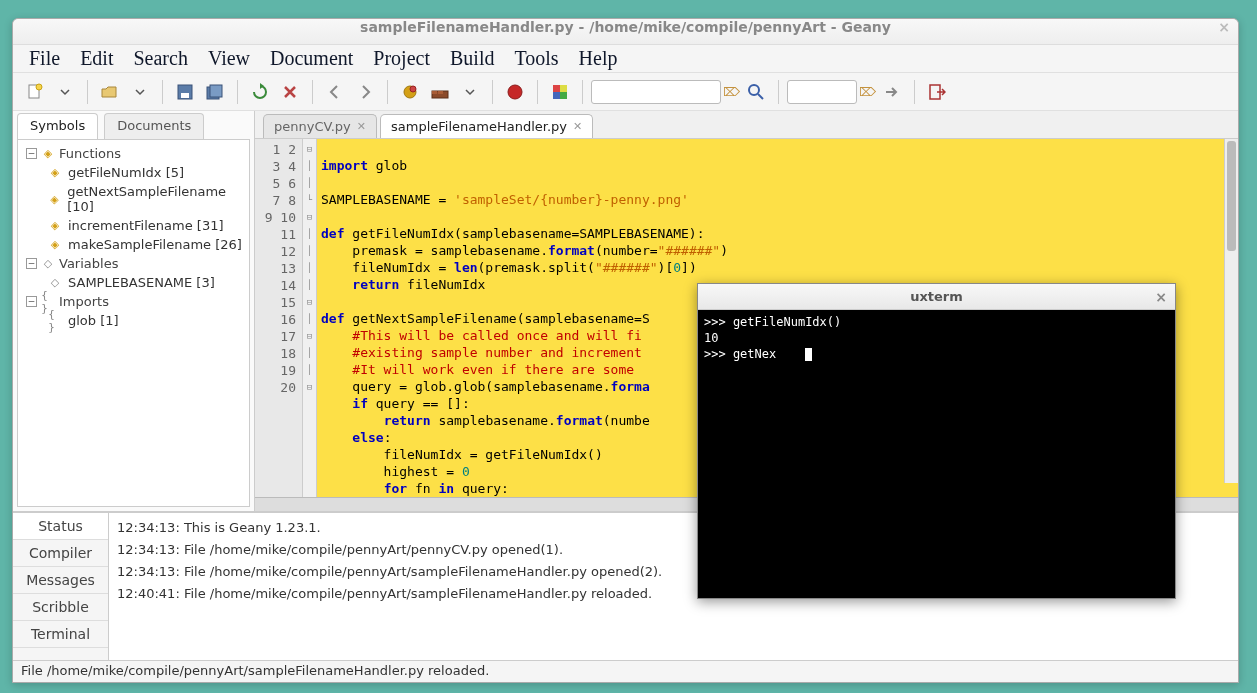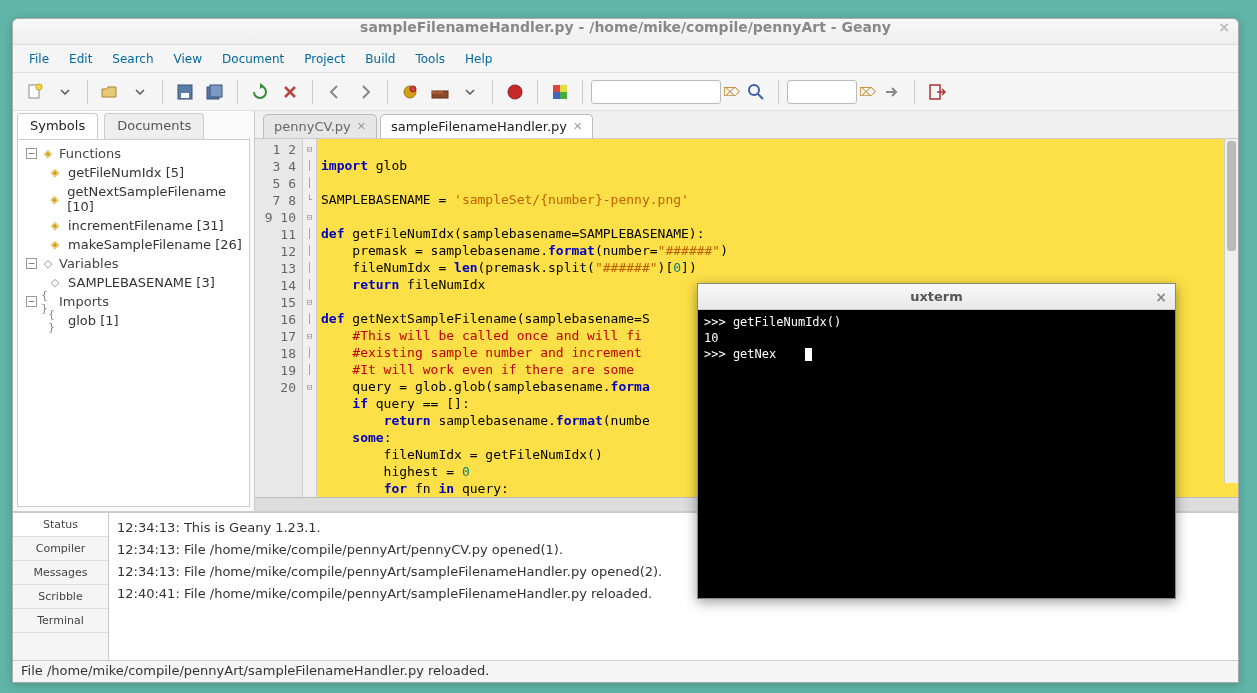--- a/index.html
+++ b/index.html
@@ -1,21 +1,21 @@
 <!DOCTYPE html>
 <html><head>
 <meta charset="utf-8">
 <style>
 * { box-sizing: border-box; margin: 0; padding: 0; }
 body { font-family: "Segoe UI", "DejaVu Sans", sans-serif; font-size: 13px; background: #5fb5a8; width: 1257px; height: 693px; overflow: hidden; position: relative; }
 .window { position: absolute; left: 12px; top: 18px; width: 1227px; height: 665px; background: #f5f5f5; border: 1px solid #aaa; border-radius: 6px 6px 0 0; box-shadow: 0 2px 8px rgba(0,0,0,.2); display: flex; flex-direction: column; }
 .titlebar { height: 26px; display: flex; justify-content: center; color: #888; font-weight: bold; font-size: 14px; position: relative; background: linear-gradient(#f8f8f8,#eee); border-bottom: 1px solid #ddd; border-radius: 6px 6px 0 0;}
 .titlebar .close { position: absolute; right: 8px; color: #bbb; cursor: pointer; }
 .menubar { height: 28px; display: flex; align-items: center; gap: 4px; padding: 0 8px; background: #f5f5f5; border-bottom: 1px solid #e0e0e0;}
-.menubar span { padding: 3px 8px; cursor: pointer; color: #0369a1; font-size: 12px; }
+.menubar span { padding: 3px 8px; cursor: pointer; color: #0f172a; font-size: 20px; font-family: Liberation Serif, serif; }
 .toolbar { height: 38px; display: flex; align-items: center; padding: 0 8px; gap: 2px; background: #f5f5f5; border-bottom: 1px solid #e0e0e0;}
 .tbtn { width: 28px; height: 28px; display: flex; align-items: center; justify-content: center; border-radius: 3px; cursor: pointer; }
 .tsep { width: 1px; height: 24px; background: #ccc; margin: 0 6px; }
 .toolbar input { height: 24px; border: 1px solid #bbb; border-radius: 3px; padding: 0 6px; font-size: 12px; }
 .toolbar .search { width: 130px; }
 .toolbar .goto { width: 70px; }
 .broom { color: #c4923e; font-size: 12px; }
 .main { flex: 1; display: flex; overflow: hidden; border-bottom: 1px solid #ccc;}
 .sidebar { width: 242px; background: #fafafa; border-right: 1px solid #ccc; display: flex; flex-direction: column; }
 .sidetabs { display: flex; height: 28px; }
@@ -41,21 +41,21 @@
 .kw { color: #0000c0; font-weight: bold; }
 .str { color: #c06000; }
 .num { color: #008080; }
 .com { color: #c00000; }
 .def { color: #000; }
 .hscroll { height: 14px; background: #ddd; border-top: 1px solid #bbb;}
 .vscroll { position: absolute; right: 0; top: 0; bottom: 14px; width: 14px; background: #eee; border-left: 1px solid #ccc;}
 .vscroll::before { content:""; display:block; background:#bbb; border-radius:3px; margin:2px; height: 110px;}
 .bottom { height: 148px; display: flex; border-top: 1px solid #ccc; background: #fff;}
 .btabs { width: 96px; background: #f5f5f5; border-right: 1px solid #ccc; display: flex; flex-direction: column; }
-.btab { padding: 5px 10px; border-bottom: 1px solid #ddd; cursor: pointer; color: #444; font-size: 11px; text-align: center;}
+.btab { padding: 5px 10px; border-bottom: 1px solid #ddd; cursor: pointer; color: #444; font-size: 14px; text-align: center;}
 .btab.active { background: #fff; }
 .msgpane { flex: 1; padding: 4px 8px; font-size: 13px; color: #333; overflow: auto; line-height: 22px;}
 .statusbar { height: 22px; background: #f5f5f5; border-top: 1px solid #ccc; padding: 2px 8px; font-size: 13px; color: #333;}
 .terminal { position: absolute; left: 697px; top: 283px; width: 479px; height: 316px; background: #fff; border: 1px solid #888; box-shadow: 0 3px 12px rgba(0,0,0,.4); display: flex; flex-direction: column; }
 .termtitle { height: 26px; background: linear-gradient(#f8f8f8,#e8e8e8); border-bottom: 1px solid #ccc; display: flex; align-items: center; justify-content: center; font-weight: bold; color: #555; position: relative; font-size: 13px;}
 .termtitle .tx { position: absolute; right: 8px; color: #888; cursor: pointer; font-size: 14px;}
 .termbody { flex: 1; background: #000; color: #fff; font-family: "DejaVu Sans Mono", monospace; font-size: 12px; padding: 4px 6px; line-height: 16px; white-space: pre;}
 .cursor { display: inline-block; width: 7px; height: 13px; background: #fff; vertical-align: text-bottom; }
 svg { display: block; }
 </style>
@@ -311,21 +311,21 @@
     fileNumIdx = <span class="kw">len</span>(premask.split(<span class="str">"######"</span>)[<span class="num">0</span>])
     <span class="kw">return</span> fileNumIdx
 
 <span class="kw">def</span> <span class="def">getNextSampleFilename</span>(samplebasename=S
     <span class="com">#This will be called once and will fi</span>
     <span class="com">#existing sample number and increment</span>
     <span class="com">#It will work even if there are some </span>
     query = glob.glob(samplebasename.<span class="kw">forma</span>
     <span class="kw">if</span> query == []:
         <span class="kw">return</span> samplebasename.<span class="kw">format</span>(numbe
-    <span class="kw">some</span>:
+    <span class="kw">else</span>:
         fileNumIdx = getFileNumIdx()
         highest = <span class="num">0</span>
         <span class="kw">for</span> fn <span class="kw">in</span> query:
 </div>
         <div class="vscroll"></div>
       </div>
       <div class="hscroll"></div>
     </div>
   </div>
 

